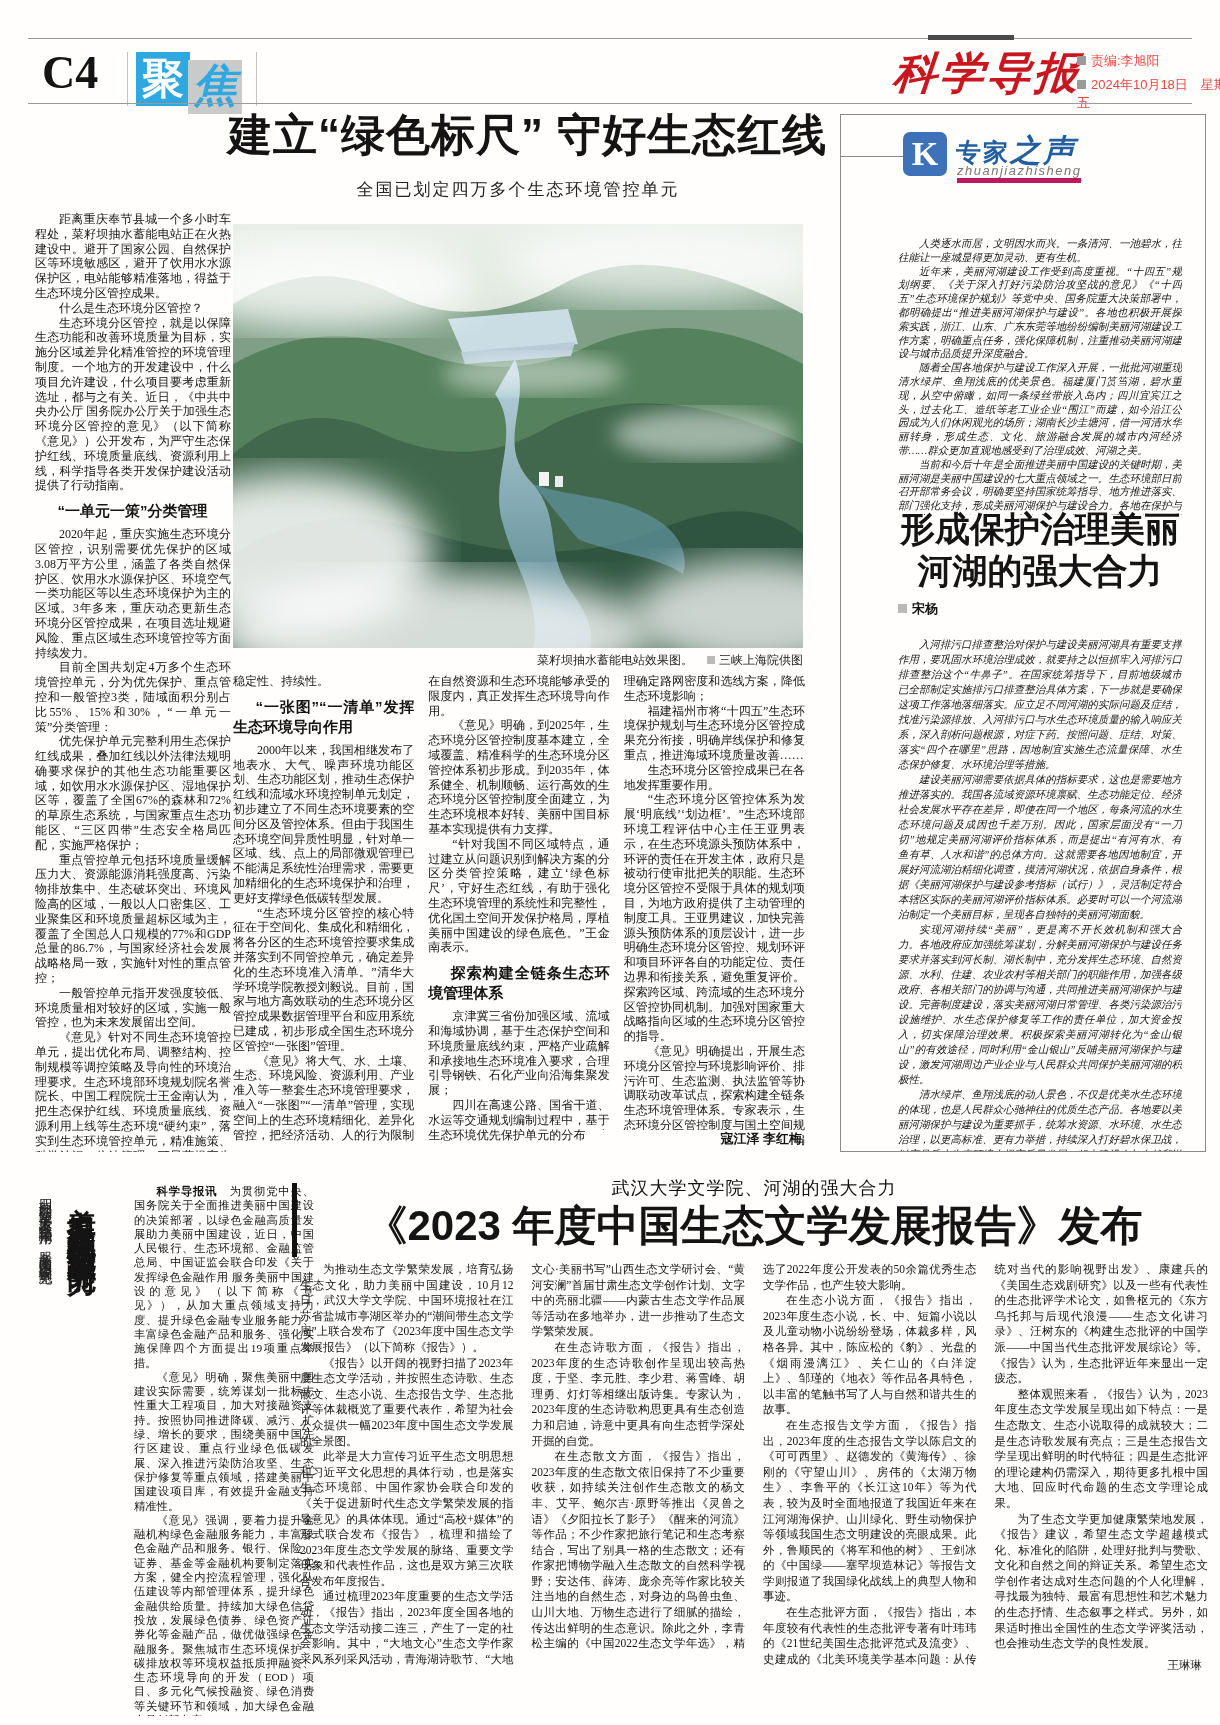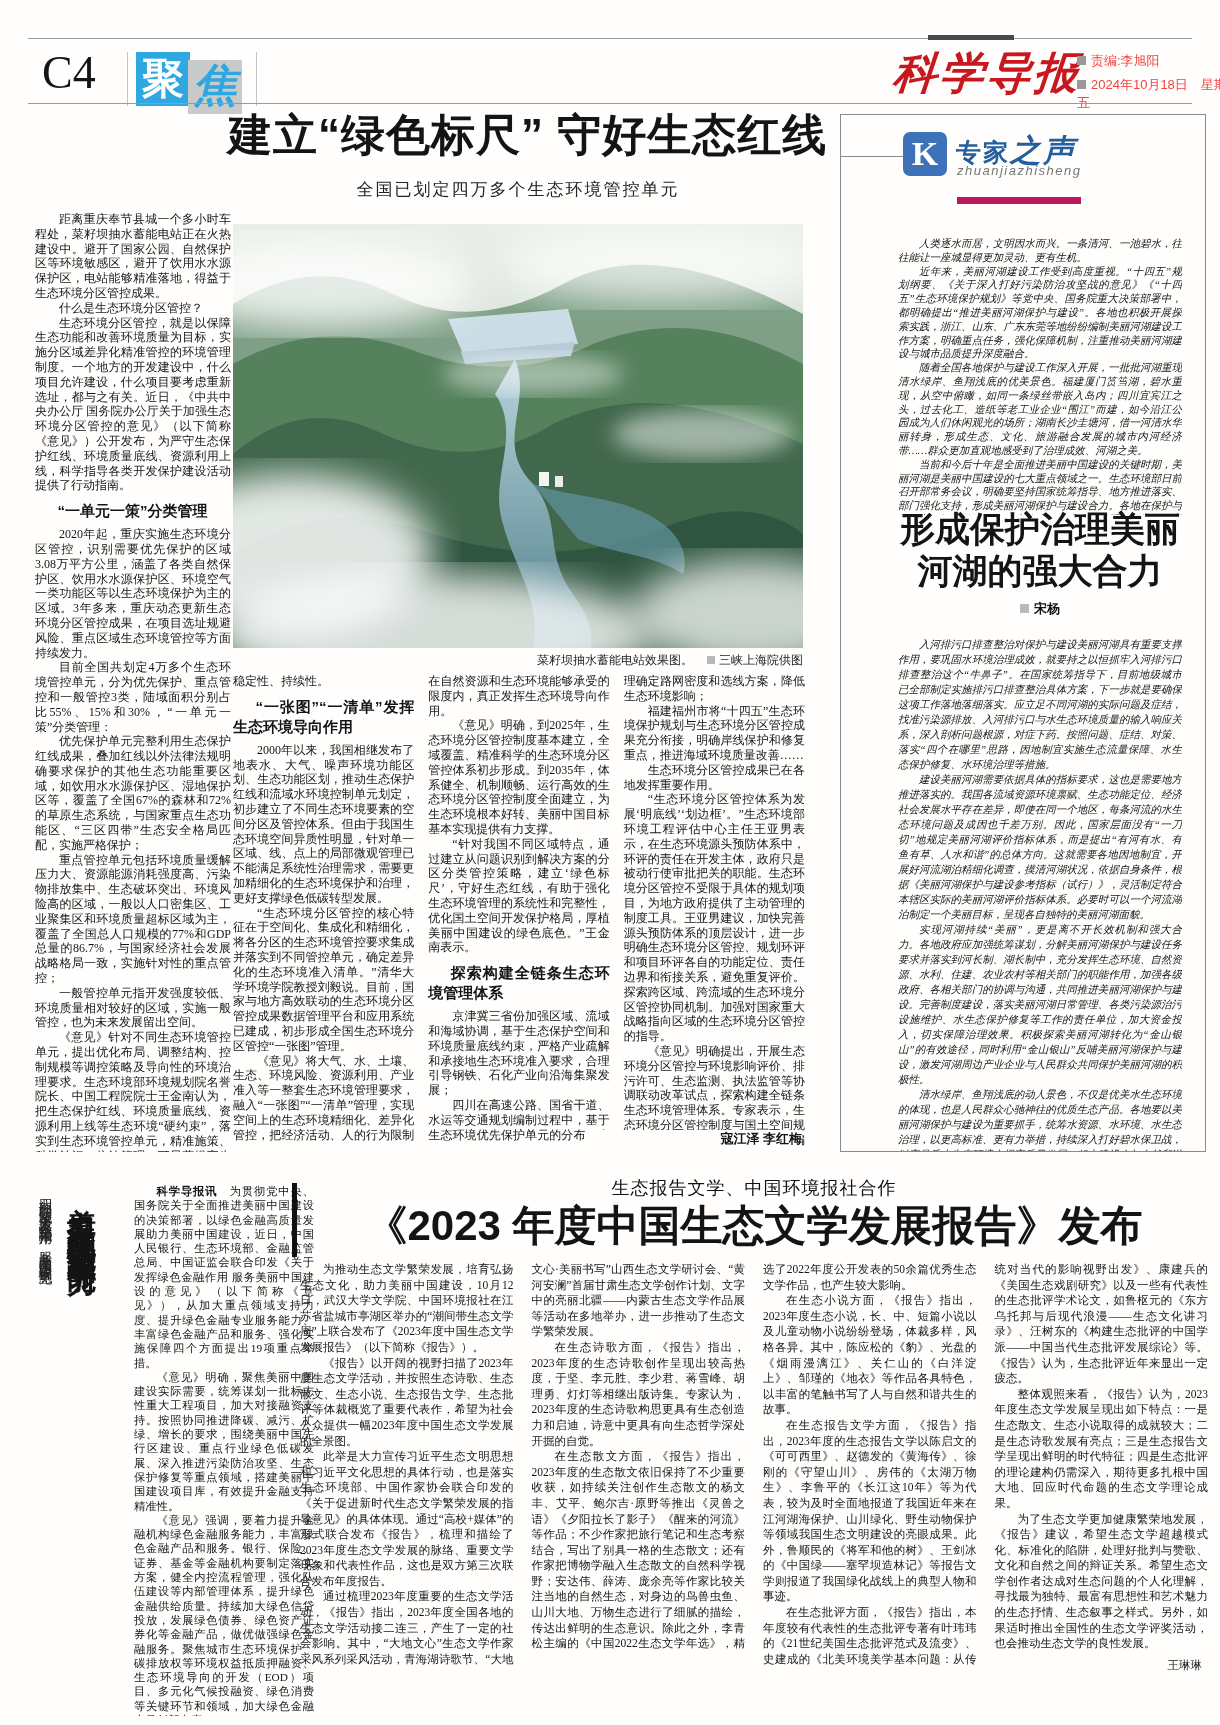--- a/index.html
+++ b/index.html
@@ -4,21 +4,21 @@
 <style>
   html,body{margin:0;padding:0;background:#e9e9e9;}
   #page{position:relative;width:1220px;height:1725px;background:#fffefc;margin:0 auto;
         font-family:"Liberation Serif",serif;color:#141414;overflow:hidden;}
   .abs{position:absolute;}
   
   .rule{background:#9a9a9a;}
   #rule-top{left:28px;top:38px;width:1164px;height:1px;}
   #rule-accent{left:928px;top:35px;width:86px;height:5px;background:#4a4a4a;}
   #rule-head{left:28px;top:103px;width:1164px;height:1px;}
-  #page-num{left:42px;top:46px;font-size:46px;font-weight:normal;font-family:"Liberation Serif",serif;}
+  #page-num{left:42px;top:46px;font-size:46px;font-weight:bold;font-family:"Liberation Serif",serif;}
   .hvline{width:1px;height:54px;background:#c4c4c4;top:52px;}
   #logo-ju{left:136px;top:52px;width:54px;height:54px;background:#2fa8e1;color:#fff;
            font-size:42px;font-weight:900;text-align:center;line-height:54px;font-family:"Liberation Sans",sans-serif;}
   #logo-jiao{left:188px;top:60px;width:54px;height:54px;background:#c9caca;color:#2fa8e1;
            font-size:44px;font-weight:900;text-align:center;line-height:50px;font-family:"Liberation Sans",sans-serif;font-style:italic;}
   #masthead{left:893px;top:44px;font-size:44px;font-weight:bold;font-style:italic;color:#c8171e;
             letter-spacing:3px;transform:skewX(-5deg);font-family:"Liberation Serif",serif;}
   .meta-row{left:1048px;width:150px;font-size:13px;color:#ef4444;font-family:"Liberation Sans",sans-serif;margin-left:29px;}
   .sq{display:inline-block;width:9px;height:9px;background:#9a9a9a;margin-right:5px;}
   
@@ -41,27 +41,27 @@
   #main-byline{left:590px;top:1130px;width:212px;text-align:right;font-weight:bold;font-size:13px;
                font-family:"Liberation Sans",sans-serif;background:#fffefc;}
   
   #sidebar{left:840px;top:114px;width:366px;height:1038px;border:1px solid #8a8a8a;box-sizing:border-box;}
   #sb-line-l{left:841px;top:156px;width:62px;height:1px;background:#8a8a8a;}
   #k-logo{left:903px;top:132px;width:44px;height:44px;background:#3e72b8;border-radius:7px;color:#fff;
           text-align:center;line-height:44px;font-size:34px;font-weight:bold;font-family:"Liberation Serif",serif;}
   #sb-title-cn{left:956px;top:130px;font-size:25px;font-weight:bold;color:#235e9e;letter-spacing:2px;text-align:center;}
   #sb-title-cn .script{font-size:31px;font-style:italic;font-weight:900;}
   #sb-pinyin{left:957px;top:163px;font-size:13px;font-style:italic;color:#777;letter-spacing:1.5px;
-             border-bottom:7px solid #be185d;padding-bottom:19px;font-family:"Liberation Sans",sans-serif;}
+             border-bottom:5px solid #be185d;padding-bottom:0;font-family:"Liberation Sans",sans-serif;}
   .kai{font-style:italic;margin-top:9px;}
   #sb-intro{left:898px;top:228px;width:284px;height:278px;overflow:hidden;
             font-size:10.5px;line-height:13.8px;text-align:justify;}
   #sb-head{left:898px;top:508px;width:284px;text-align:center;font-family:"Liberation Sans",sans-serif;
            font-size:35px;font-weight:900;line-height:42px;}
-  #sb-author{left:898px;top:600px;width:284px;text-align:center;font-size:13px;font-weight:bold;}
+  #sb-author{left:898px;top:600px;width:284px;font-size:13px;font-weight:bold;}
   #sb-author .sq{background:#b9b9b9;}
   #sb-body{left:898px;top:628px;width:284px;height:514px;overflow:hidden;
            font-size:10.5px;line-height:15px;text-align:justify;}
   
   #div-bar{left:292px;top:1183px;width:5px;height:74px;background:#111;}
   .vert{writing-mode:vertical-rl;text-orientation:upright;}
   #g-kicker{left:36px;top:1188px;height:522px;font-size:13.5px;letter-spacing:2px;color:#222;}
   #g-title{left:62px;top:1184px;height:530px;font-size:29px;font-weight:900;letter-spacing:4px;
            font-family:"Liberation Sans",sans-serif;}
   #g-body{left:112px;top:1184px;width:180px;height:532px;overflow:hidden;
@@ -200,21 +200,21 @@
 
   <div class="abs vert" id="g-kicker">四部门联合印发《关于发挥绿色金融作用 服务美丽中国建设的意见》</div>
   <div class="abs vert" id="g-title">着力提升金融机构绿色金融服务能力</div>
   <div class="abs bodytext" id="g-body">
       <p class="para"><b>科学导报讯　</b>为贯彻党中央、国务院关于全面推进美丽中国建设的决策部署，以绿色金融高质量发展助力美丽中国建设，近日，中国人民银行、生态环境部、金融监管总局、中国证监会联合印发《关于发挥绿色金融作用 服务美丽中国建设的意见》（以下简称《意见》），从加大重点领域支持力度、提升绿色金融专业服务能力、丰富绿色金融产品和服务、强化实施保障四个方面提出19项重点举措。</p>
       <p class="para">《意见》明确，聚焦美丽中国建设实际需要，统筹谋划一批标志性重大工程项目，加大对接融资支持。按照协同推进降碳、减污、扩绿、增长的要求，围绕美丽中国先行区建设、重点行业绿色低碳发展、深入推进污染防治攻坚、生态保护修复等重点领域，搭建美丽中国建设项目库，有效提升金融支持精准性。</p>
       <p class="para">《意见》强调，要着力提升金融机构绿色金融服务能力，丰富绿色金融产品和服务。银行、保险、证券、基金等金融机构要制定落实方案，健全内控流程管理，强化队伍建设等内部管理体系，提升绿色金融供给质量。持续加大绿色信贷投放，发展绿色债券、绿色资产证券化等金融产品，做优做强绿色金融服务。聚焦城市生态环境保护、碳排放权等环境权益抵质押融资、生态环境导向的开发（EOD）项目、多元化气候投融资、绿色消费等关键环节和领域，加大绿色金融产品创新力度。</p>
     </div>
 
   <div class="abs" id="div-bar"></div>
-  <div class="abs" id="r-kicker">生态报告文学、中国环境报社合作</div>
+  <div class="abs" id="r-kicker">武汉大学文学院、河湖的强大合力</div>
   <div class="abs" id="r-head">《2023 年度中国生态文学发展报告》发布</div>
   <div class="abs bodytext" id="r-body">
       <p class="para">为推动生态文学繁荣发展，培育弘扬生态文化，助力美丽中国建设，10月12日，武汉大学文学院、中国环境报社在江苏省盐城市亭湖区举办的“潮间带生态文学周”上联合发布了《2023年度中国生态文学发展报告》（以下简称《报告》）。</p>
       <p class="para">《报告》以开阔的视野扫描了2023年度生态文学活动，并按照生态诗歌、生态散文、生态小说、生态报告文学、生态批评等体裁概览了重要代表作，希望为社会公众提供一幅2023年度中国生态文学发展的全景图。</p>
       <p class="para">此举是大力宣传习近平生态文明思想和习近平文化思想的具体行动，也是落实生态环境部、中国作家协会联合印发的《关于促进新时代生态文学繁荣发展的指导意见》的具体体现。通过“高校+媒体”的形式联合发布《报告》，梳理和描绘了2023年度生态文学发展的脉络、重要文学现象和代表性作品，这也是双方第三次联合发布年度报告。</p>
       <p class="para">通过梳理2023年度重要的生态文学活动，《报告》指出，2023年度全国各地的生态文学活动接二连三，产生了一定的社会影响。其中，“大地文心”生态文学作家采风系列采风活动，青海湖诗歌节、“大地文心·美丽书写”山西生态文学研讨会、“黄河安澜”首届甘肃生态文学创作计划、文字中的亮丽北疆——内蒙古生态文学作品展等活动在多地举办，进一步推动了生态文学繁荣发展。</p>
       <p class="para">在生态诗歌方面，《报告》指出，2023年度的生态诗歌创作呈现出较高热度，于坚、李元胜、李少君、蒋雪峰、胡理勇、灯灯等相继出版诗集。专家认为，2023年度的生态诗歌构思更具有生态创造力和启迪，诗意中更具有向生态哲学深处开掘的自觉。</p>
       <p class="para">在生态散文方面，《报告》指出，2023年度的生态散文依旧保持了不少重要收获，如持续关注创作生态散文的杨文丰、艾平、鲍尔吉·原野等推出《灵兽之语》《夕阳拉长了影子》《醒来的河流》等作品；不少作家把旅行笔记和生态考察结合，写出了别具一格的生态散文；还有作家把博物学融入生态散文的自然科学视野；安达伟、薛涛、庞余亮等作家比较关注当地的自然生态，对身边的鸟兽虫鱼、山川大地、万物生态进行了细腻的描绘，传达出鲜明的生态意识。除此之外，李青松主编的《中国2022生态文学年选》，精选了2022年度公开发表的50余篇优秀生态文学作品，也产生较大影响。</p>
       <p class="para">在生态小说方面，《报告》指出，2023年度生态小说，长、中、短篇小说以及儿童动物小说纷纷登场，体裁多样，风格各异。其中，陈应松的《豹》、光盘的《烟雨漫漓江》、关仁山的《白洋淀上》、邹瑾的《地衣》等作品各具特色，以丰富的笔触书写了人与自然和谐共生的故事。</p>
       <p class="para">在生态报告文学方面，《报告》指出，2023年度的生态报告文学以陈启文的《可可西里》、赵德发的《黄海传》、徐刚的《守望山川》、房伟的《太湖万物生》、李鲁平的《长江这10年》等为代表，较为及时全面地报道了我国近年来在江河湖海保护、山川绿化、野生动物保护等领域我国生态文明建设的亮眼成果。此外，鲁顺民的《将军和他的树》、王剑冰的《中国绿——塞罕坝造林记》等报告文学则报道了我国绿化战线上的典型人物和事迹。</p>

